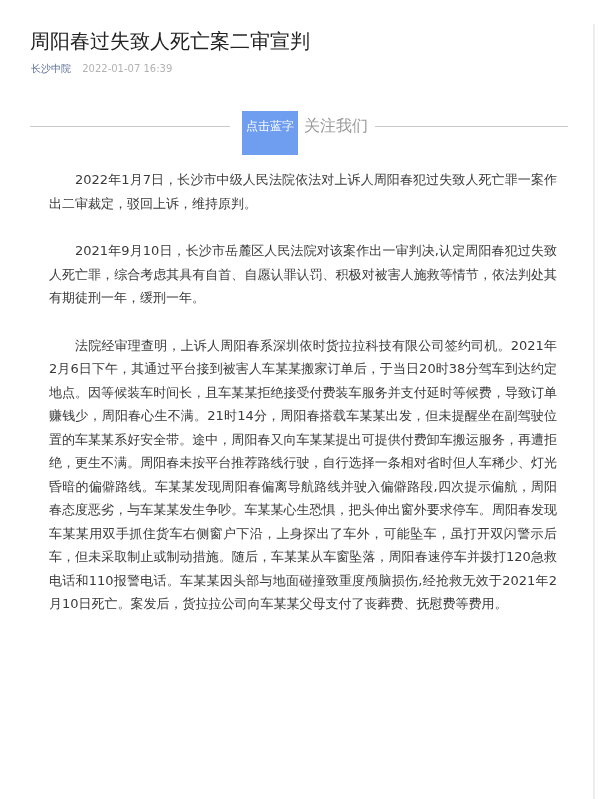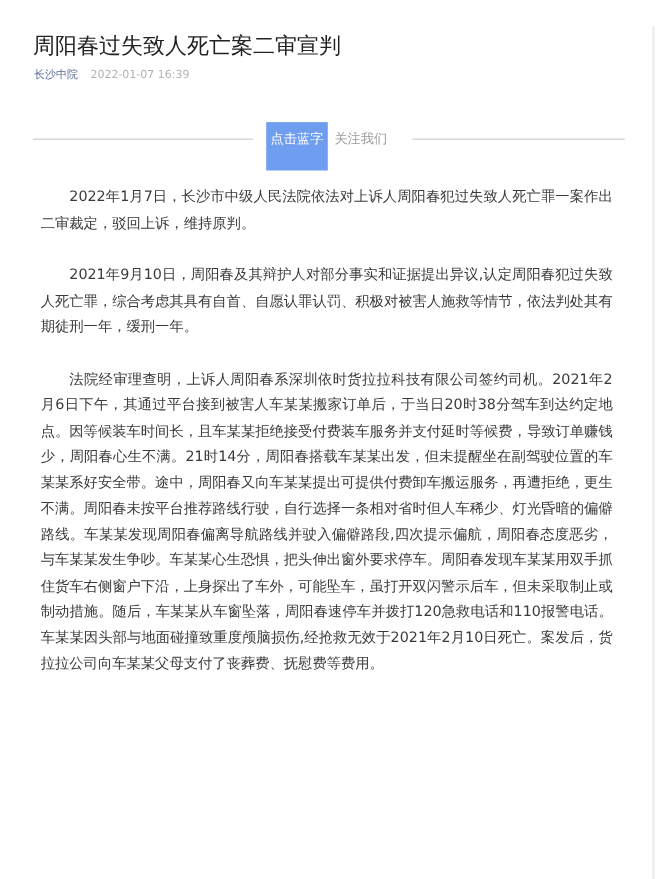--- a/index.html
+++ b/index.html
@@ -91,32 +91,32 @@
       font-size: 12px;
       line-height: 30px;
       text-align: center;
     }
     .follow-bar .follow-text {
       position: absolute;
       left: 274px;
       top: 0px;
       height: 30px;
       line-height: 30px;
-      font-size: 12px;
+      font-size: 16px;
       color: #9a9a9a;
       white-space: nowrap;
     }
     .content {
       position: absolute;
       left: 37px;
       top: 168px;
       width: 520px;
     }
     .para {
-      margin: 0 0 24px 0;
+      margin: 0 0 24px 12px;
       font-size: 13px;
       line-height: 23.5px;
       color: #3a3a3a;
       text-indent: 2em;
       text-align: justify;
       word-break: break-all;
     }
     .watermark {
       position: absolute;
       left: 497px;
@@ -156,18 +156,18 @@
 
   <div class="follow-bar">
     <div class="line-left"></div>
     <div class="btn-blue">点击蓝字</div>
     <div class="follow-text">关注我们</div>
     <div class="line-right"></div>
   </div>
 
   <div class="content">
     <p class="para">2022年1月7日，长沙市中级人民法院依法对上诉人周阳春犯过失致人死亡罪一案作出二审裁定，驳回上诉，维持原判。</p>
-    <p class="para">2021年9月10日，周阳春及其辩护人对部分事实和证据提出异议,认定周阳春犯过失致人死亡罪，综合考虑其具有自首、自愿认罪认罚、积极对被害人施救等情节，依法判处其有期徒刑一年，缓刑一年。</p>
+    <p class="para">2021年9月10日，长沙市岳麓区人民法院对该案作出一审判决,认定周阳春犯过失致人死亡罪，综合考虑其具有自首、自愿认罪认罚、积极对被害人施救等情节，依法判处其有期徒刑一年，缓刑一年。</p>
     <p class="para">法院经审理查明，上诉人周阳春系深圳依时货拉拉科技有限公司签约司机。2021年2月6日下午，其通过平台接到被害人车某某搬家订单后，于当日20时38分驾车到达约定地点。因等候装车时间长，且车某某拒绝接受付费装车服务并支付延时等候费，导致订单赚钱少，周阳春心生不满。21时14分，周阳春搭载车某某出发，但未提醒坐在副驾驶位置的车某某系好安全带。途中，周阳春又向车某某提出可提供付费卸车搬运服务，再遭拒绝，更生不满。周阳春未按平台推荐路线行驶，自行选择一条相对省时但人车稀少、灯光昏暗的偏僻路线。车某某发现周阳春偏离导航路线并驶入偏僻路段,四次提示偏航，周阳春态度恶劣，与车某某发生争吵。车某某心生恐惧，把头伸出窗外要求停车。周阳春发现车某某用双手抓住货车右侧窗户下沿，上身探出了车外，可能坠车，虽打开双闪警示后车，但未采取制止或制动措施。随后，车某某从车窗坠落，周阳春速停车并拨打120急救电话和110报警电话。车某某因头部与地面碰撞致重度颅脑损伤,经抢救无效于2021年2月10日死亡。案发后，货拉拉公司向车某某父母支付了丧葬费、抚慰费等费用。</p>
   </div>
 
 
 </div>
 
 </body></html>

